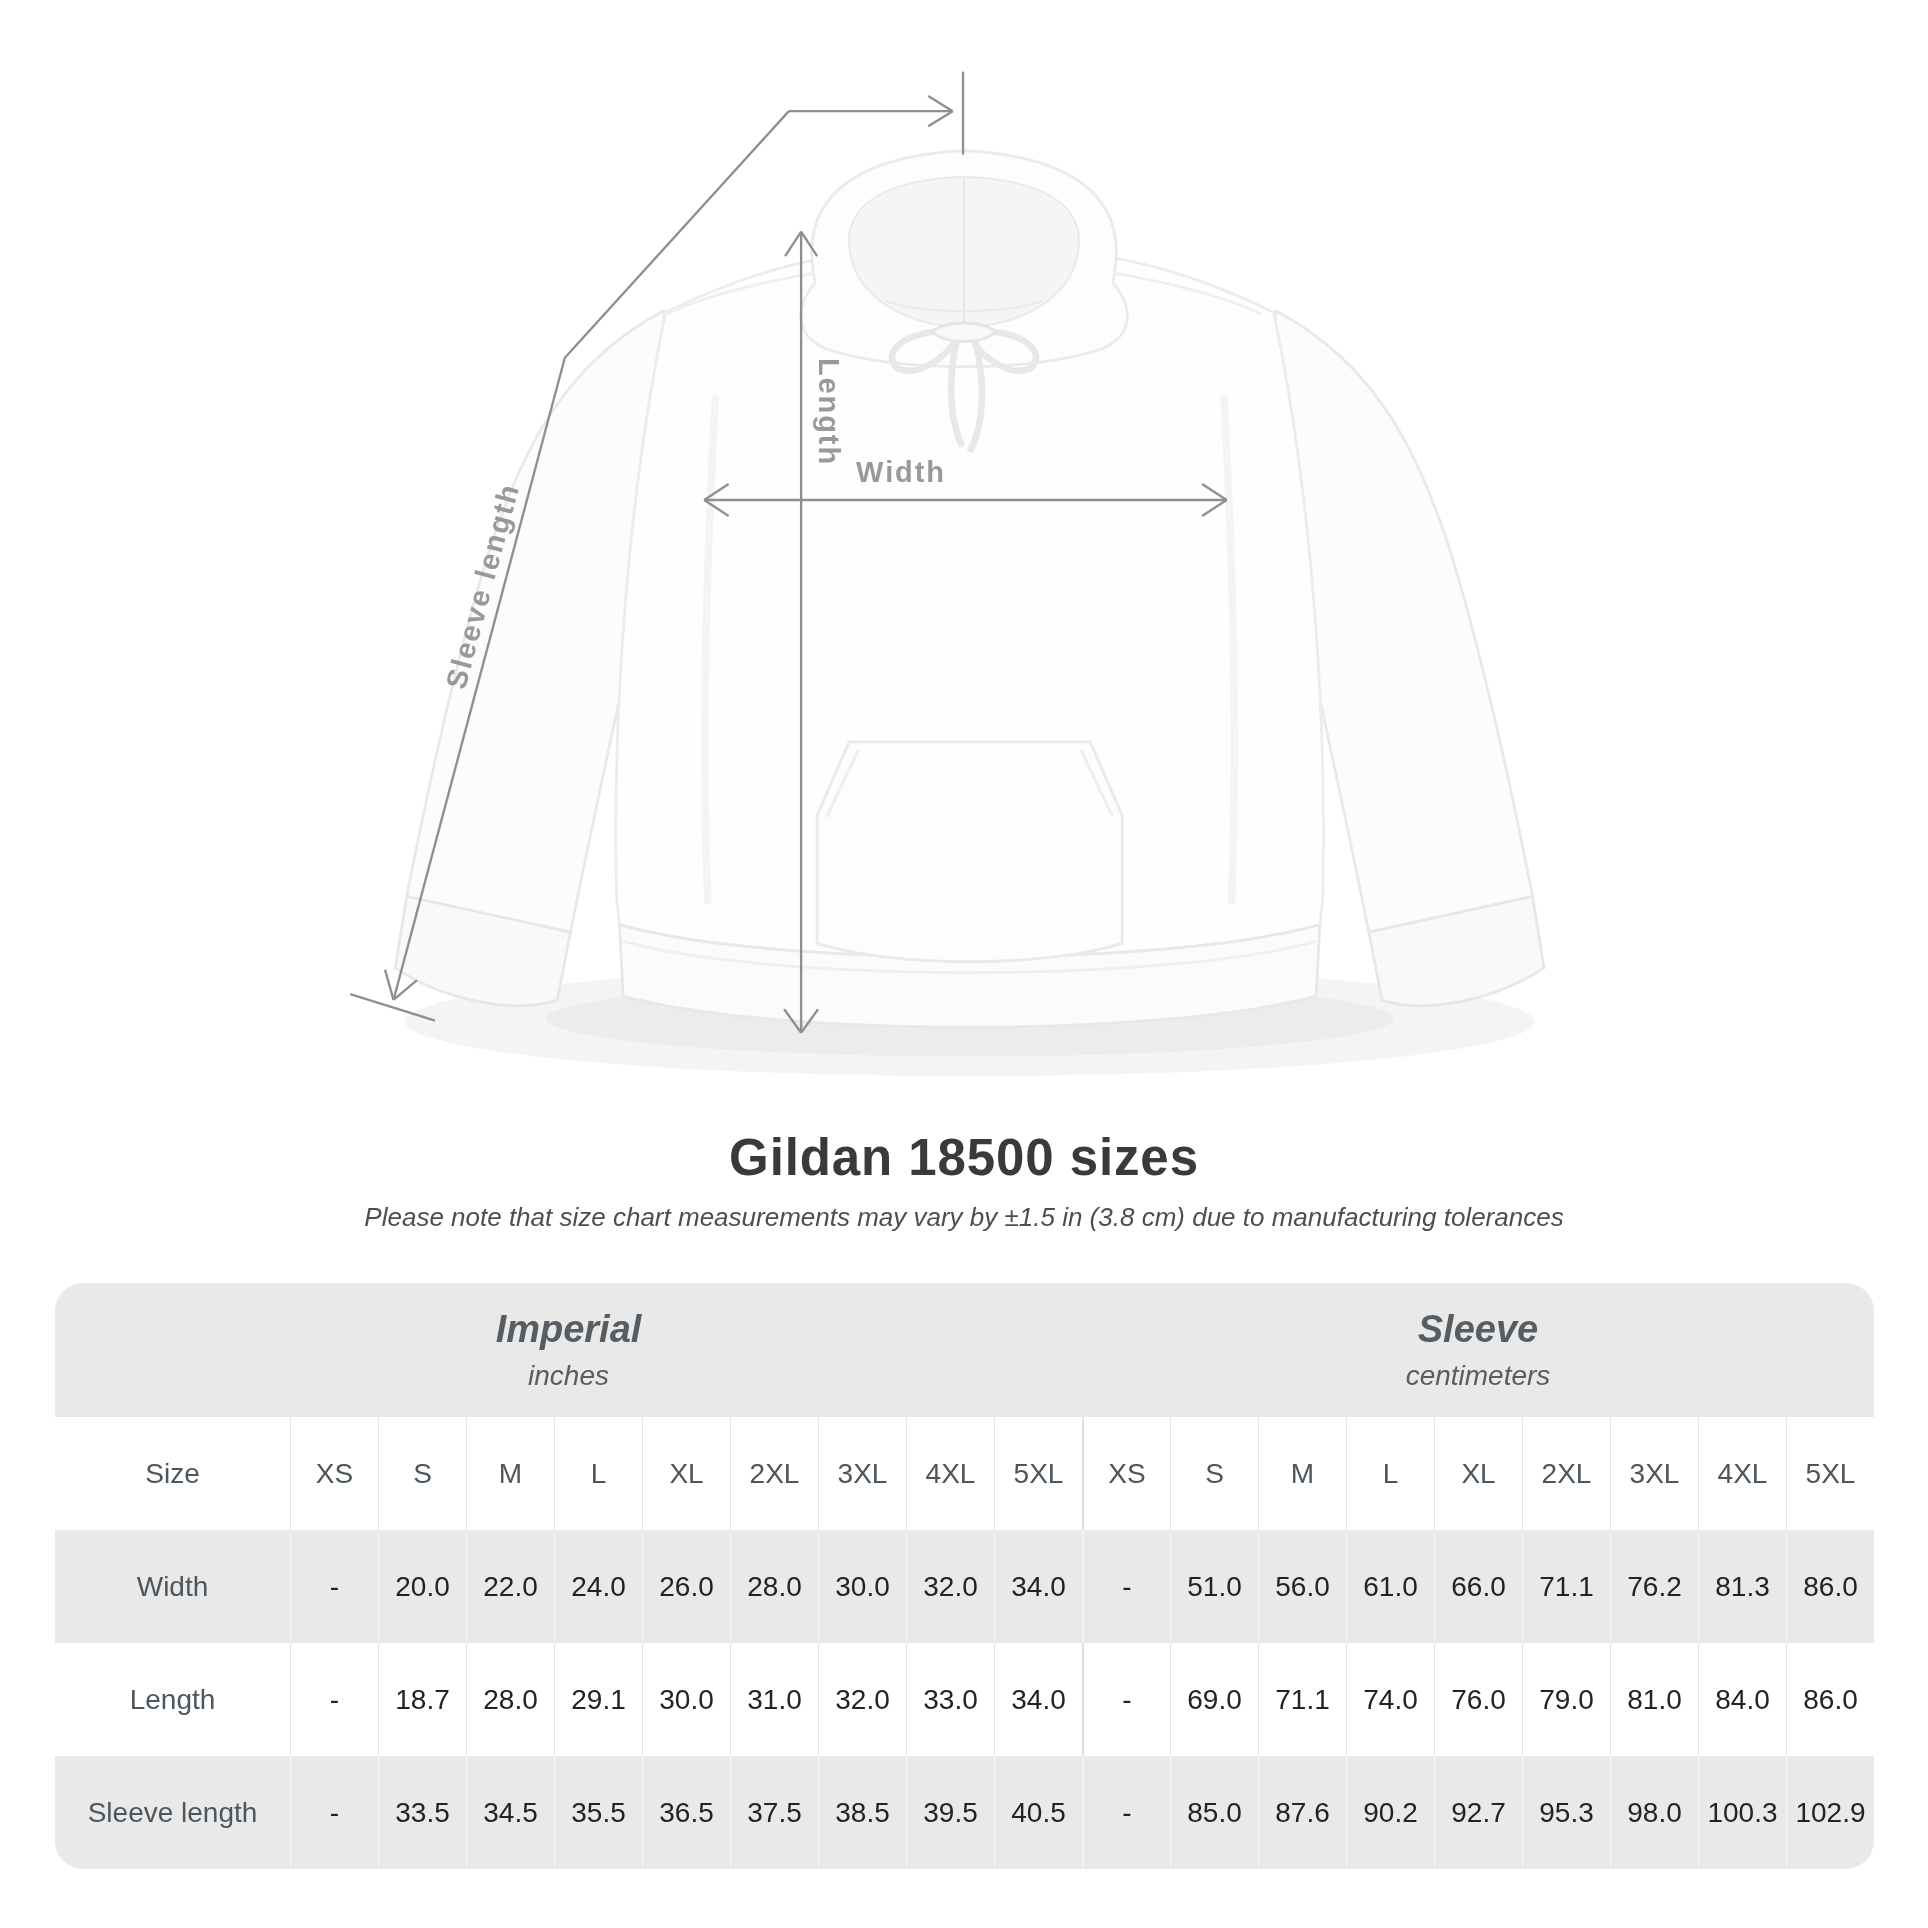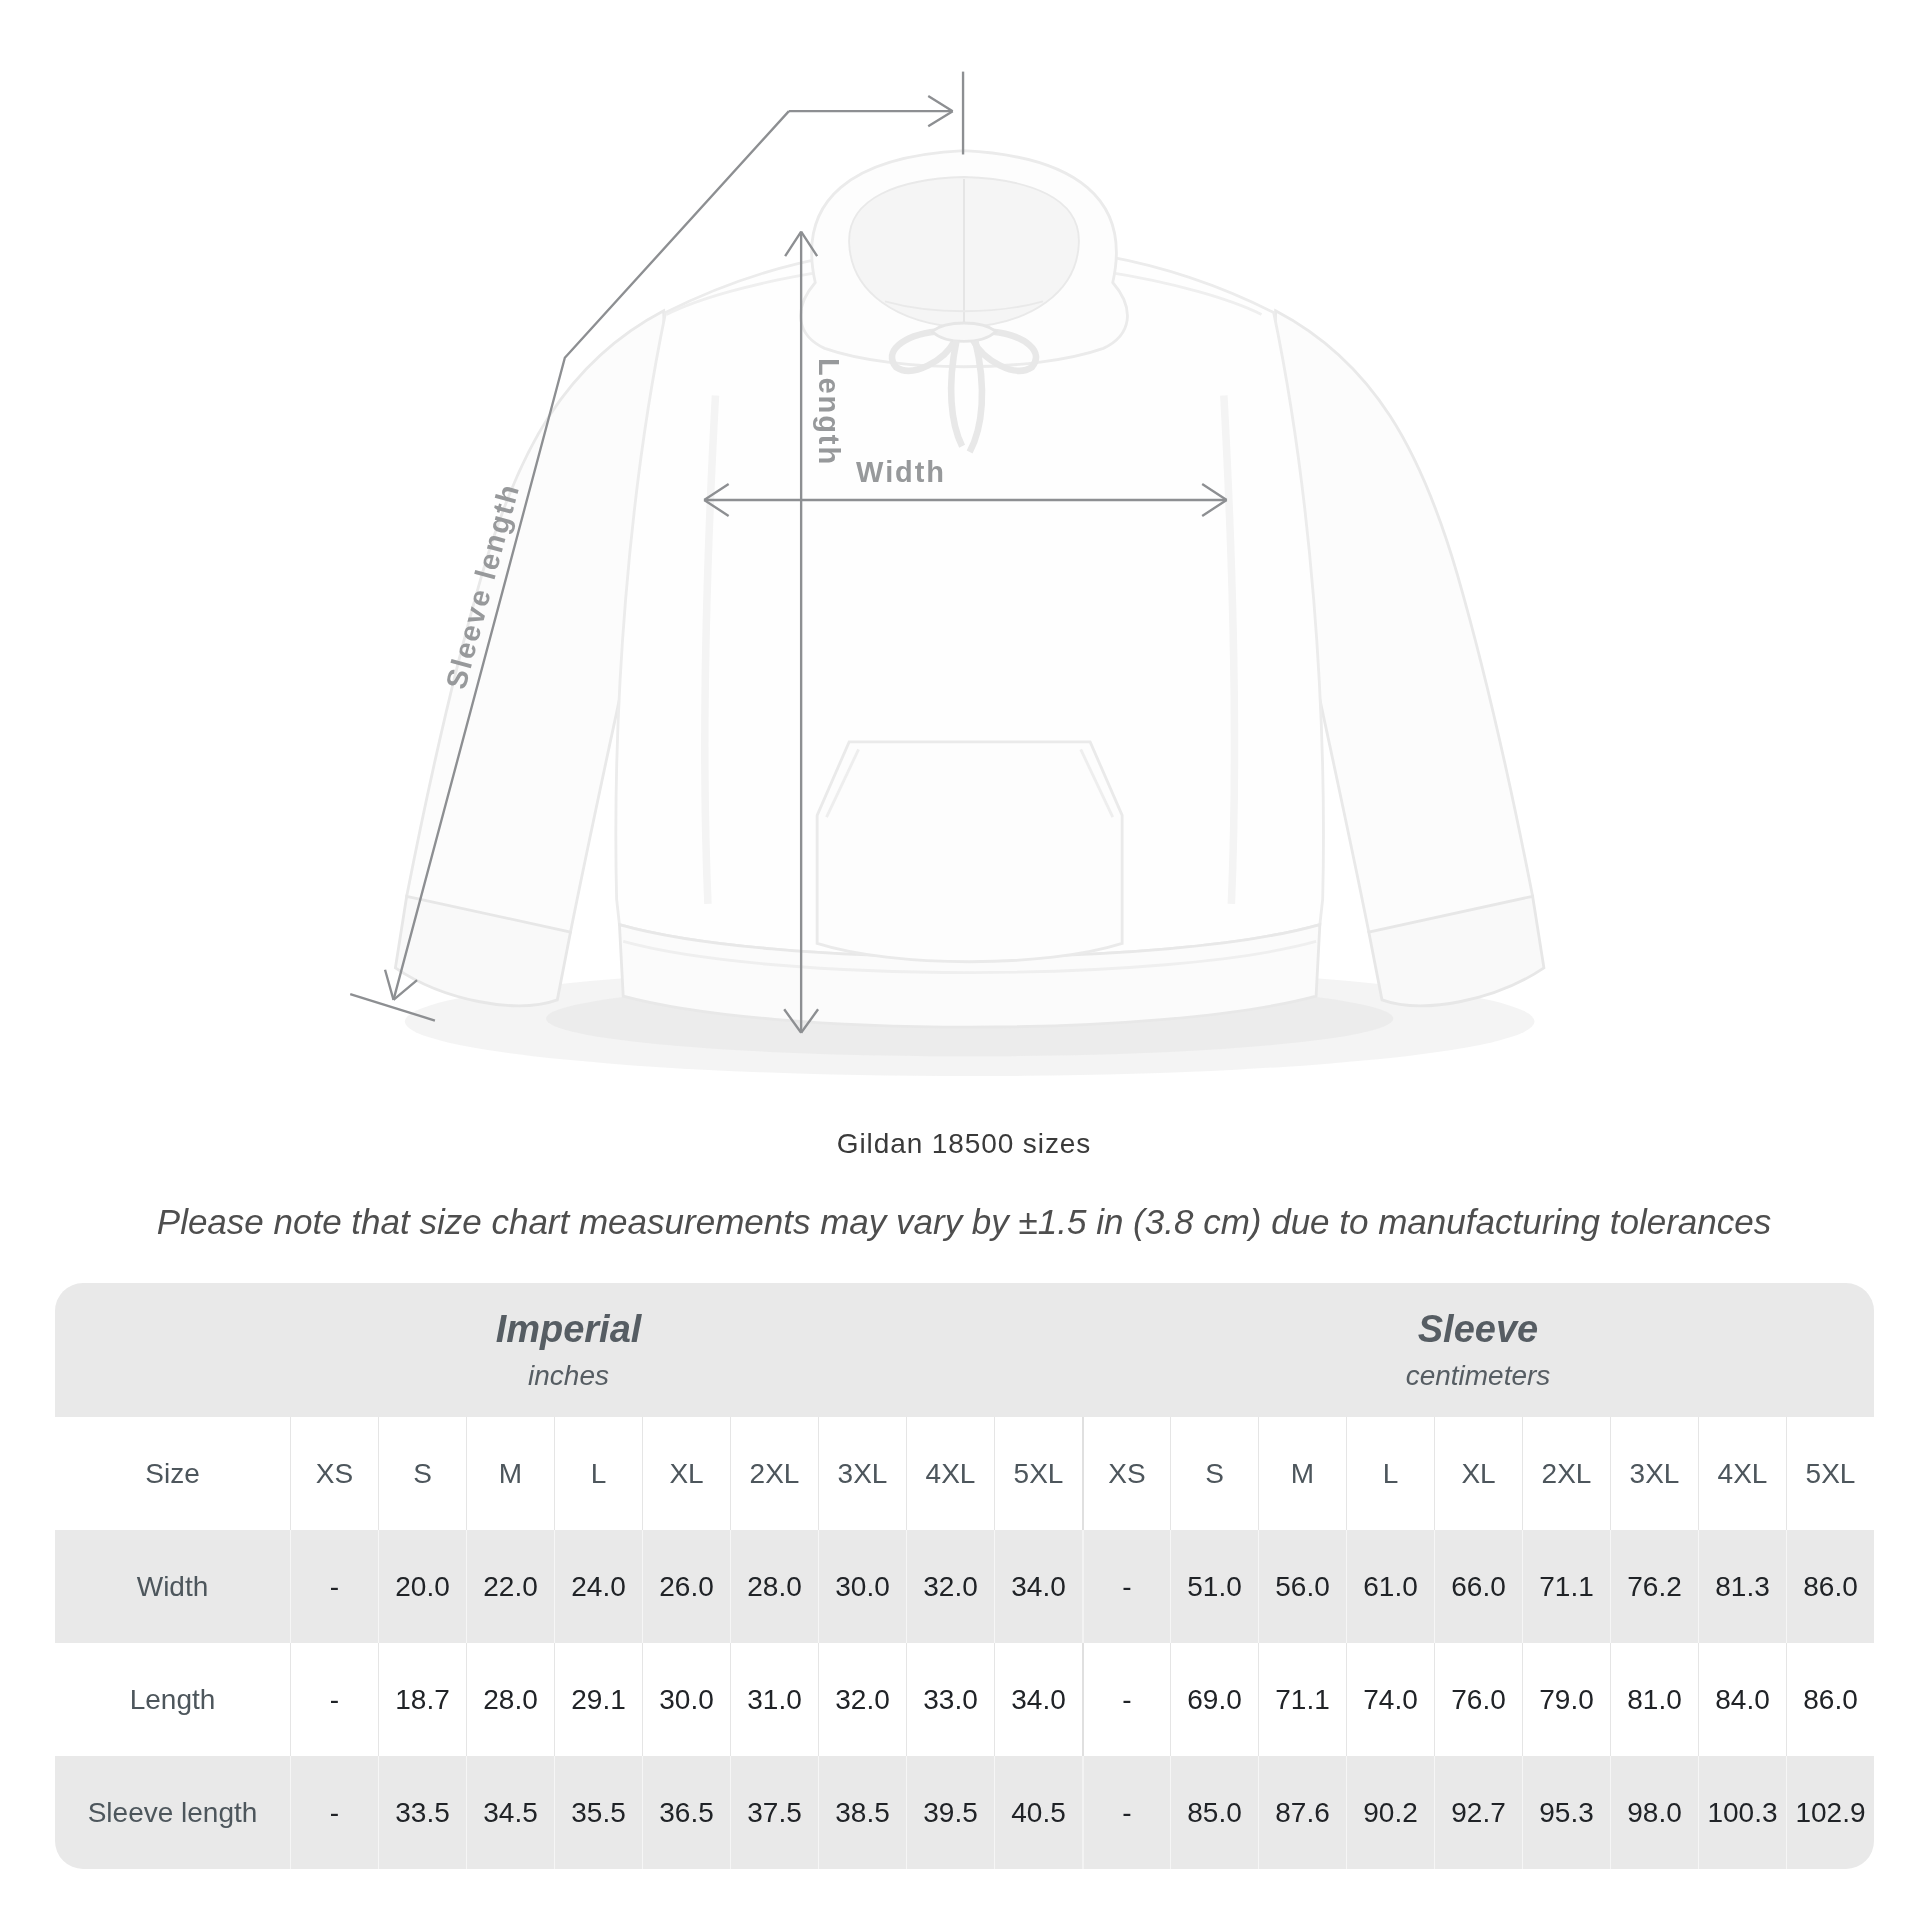--- a/index.html
+++ b/index.html
@@ -14,25 +14,25 @@
     position:absolute; font-weight:bold; font-size:29px; letter-spacing:1.9px;
     color:#97999b; white-space:nowrap;
   }
   .mlabel.length { left:828px; top:412px; transform:translate(-50%,-50%) rotate(90deg); }
   .mlabel.width  { left:901px; top:472px; transform:translate(-50%,-50%); }
   .mlabel.sleeve { left:483px; top:586px; transform:translate(-50%,-50%) rotate(-75deg); }
 
   
   .title {
     position:absolute; left:0; top:1128px; width:1928px; text-align:center;
-    font-size:28px; font-weight:normal; color:#3a3a3a; letter-spacing:0.9px;
+    font-size:51px; font-weight:bold; color:#3a3a3a; letter-spacing:0.9px;
   }
   .subtitle {
     position:absolute; left:0; top:1202px; width:1928px; text-align:center;
-    font-size:35px; font-style:italic; color:#4e4e4e;
+    font-size:26px; font-style:italic; color:#4e4e4e;
   }
 
   
   .sizes-table {
     position:absolute; left:55px; top:1283px; width:1819px;
     border-radius:28px; overflow:hidden;
   }
   .band { display:flex; background:#e9e9e9; height:134px; }
   .band-cell {
     display:flex; flex-direction:column; align-items:center; justify-content:center;

